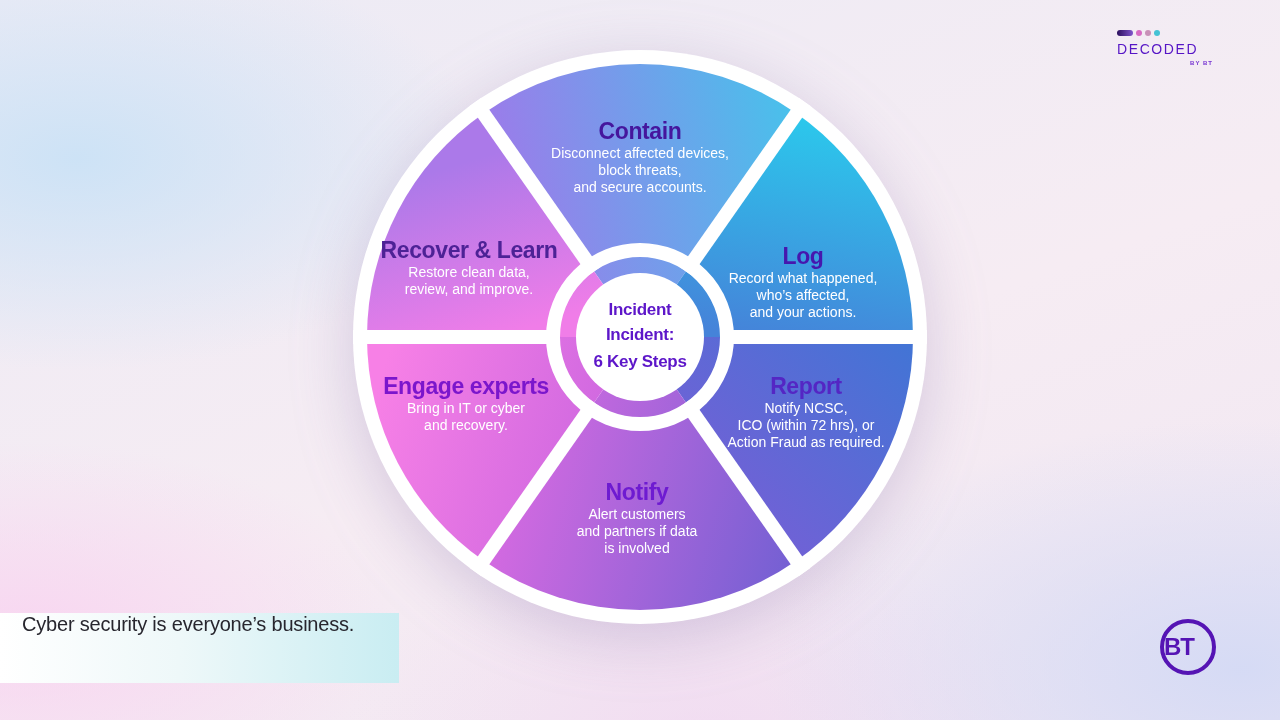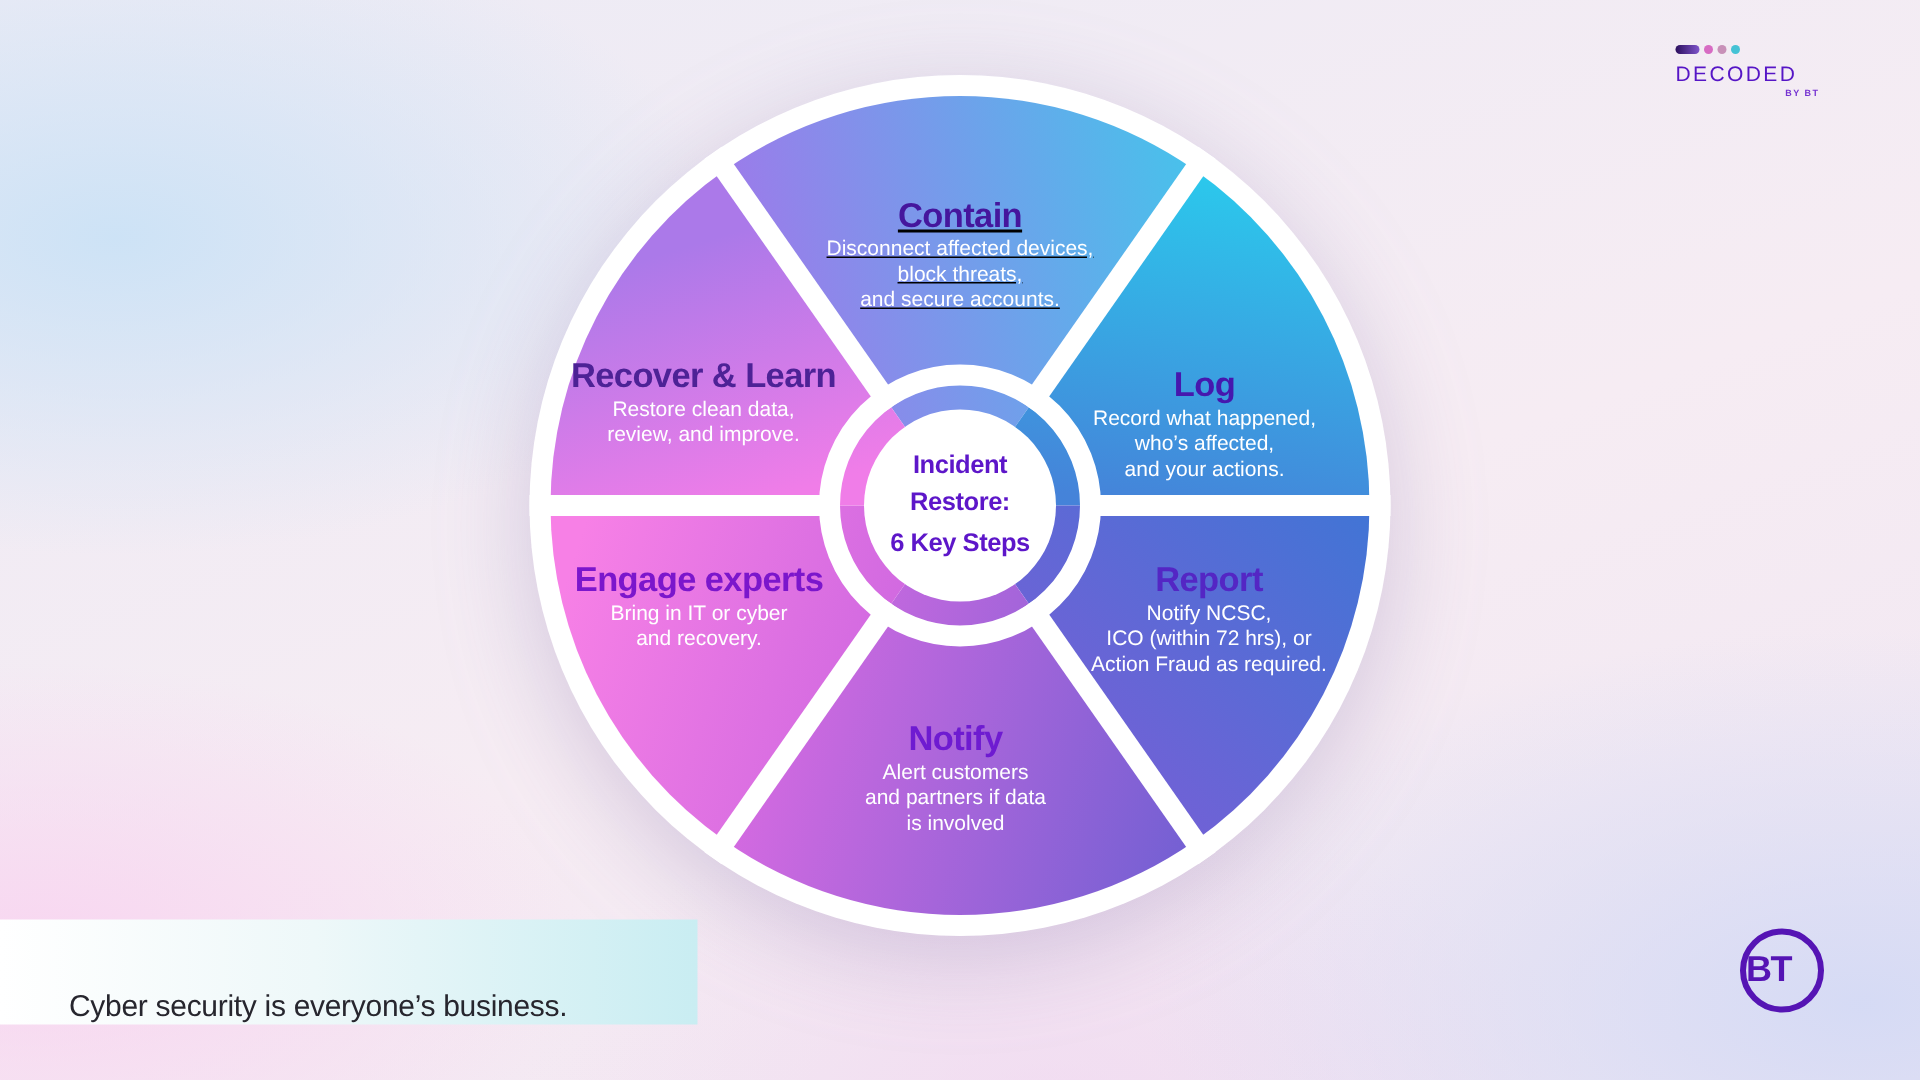--- a/index.html
+++ b/index.html
@@ -12,43 +12,43 @@
       radial-gradient(52% 48% at 97% 93%, rgba(212,218,245,.95), rgba(212,218,245,0) 72%),
       radial-gradient(40% 42% at 55% 103%, rgba(240,212,240,.6), rgba(240,212,240,0) 70%),
       linear-gradient(160deg,#ecebf5 0%,#f6ecf3 55%,#f0e6f2 100%);
   }
   .wheel{position:absolute;left:0;top:0;filter:drop-shadow(0 14px 30px rgba(125,105,165,.28));}
 
   
   .seg{position:absolute;text-align:center;transform:translateX(-50%);}
   .seg-title{font-size:23px;font-weight:700;line-height:28px;letter-spacing:-0.4px;}
   .seg-line{font-size:14px;line-height:17px;color:#ffffff;}
-  .seg-contain{left:640px;top:129px;width:270px;text-decoration:underline;}
+  .seg-contain{left:640px;top:117px;width:270px;}
   .seg-log{left:803px;top:242px;width:240px;}
   .seg-report{left:806px;top:372px;width:250px;}
   .seg-notify{left:637px;top:478px;width:220px;}
   .seg-engage{left:466px;top:372px;width:250px;}
   .seg-recover{left:469px;top:236px;width:250px;}
 
   .center-block{position:absolute;left:640px;top:297px;width:170px;transform:translateX(-50%);text-align:center;}
   .center-line{font-size:17px;font-weight:700;line-height:25px;letter-spacing:-0.3px;}
   .center-line.gap{margin-top:2px;text-align:center;}
 
   
   .decoded{position:absolute;left:1117px;top:30px;width:96px;}
   .decoded-dots{display:flex;align-items:center;gap:3px;margin-bottom:4px;}
   .decoded-pill{width:16px;height:6px;border-radius:3px;background:linear-gradient(90deg,#2c0f5e,#8055cc);}
   .decoded-dot{width:6px;height:6px;border-radius:50%;}
   .decoded-text{font-size:14px;font-weight:400;letter-spacing:1.6px;line-height:18px;}
   .decoded-sub{font-size:6px;font-weight:700;letter-spacing:1px;text-align:right;margin-top:2px;color:#7633d1;}
 
   
   .banner{
-    position:absolute;left:0;top:613px;width:465px;height:70px;box-sizing:border-box;
-    display:flex;align-items:flex-end;padding-left:46px;
+    position:absolute;left:0;top:613px;width:399px;height:70px;box-sizing:border-box;
+    display:flex;align-items:flex-start;padding-left:22px;
     background:linear-gradient(90deg,#ffffff 0%,#eef8f9 45%,#c9edf2 100%);
   }
   .banner-text{font-size:20px;color:#27262e;letter-spacing:-0.2px;}
 
   
   .bt{
     position:absolute;left:1160px;top:619px;width:56px;height:56px;box-sizing:border-box;
     border:4px solid #5514b4;border-radius:50%;
     display:flex;align-items:center;justify-content:flex-start;
   }
@@ -144,21 +144,21 @@
   </div>
 
   <div class="seg seg-recover">
     <div class="seg-title" style="color: rgb(77, 34, 150);">Recover &amp; Learn</div>
     <div class="seg-line">Restore clean data,</div>
     <div class="seg-line">review, and improve.</div>
   </div>
 
   <div class="center-block">
     <div class="center-line" style="color: rgb(93, 22, 201);">Incident</div>
-    <div class="center-line" style="color: rgb(93, 22, 201);">Restore:</div>
+    <div class="center-line" style="color: rgb(93, 22, 201);">Incident:</div>
     <div class="center-line gap" style="color: rgb(93, 22, 201);">6 Key Steps</div>
   </div>
 
   <div class="decoded">
     <div class="decoded-dots">
       <span class="decoded-pill"></span>
       <span class="decoded-dot" style="background: rgb(215, 107, 195);"></span>
       <span class="decoded-dot" style="background: rgb(200, 144, 184);"></span>
       <span class="decoded-dot" style="background: rgb(69, 194, 213);"></span>
     </div>

